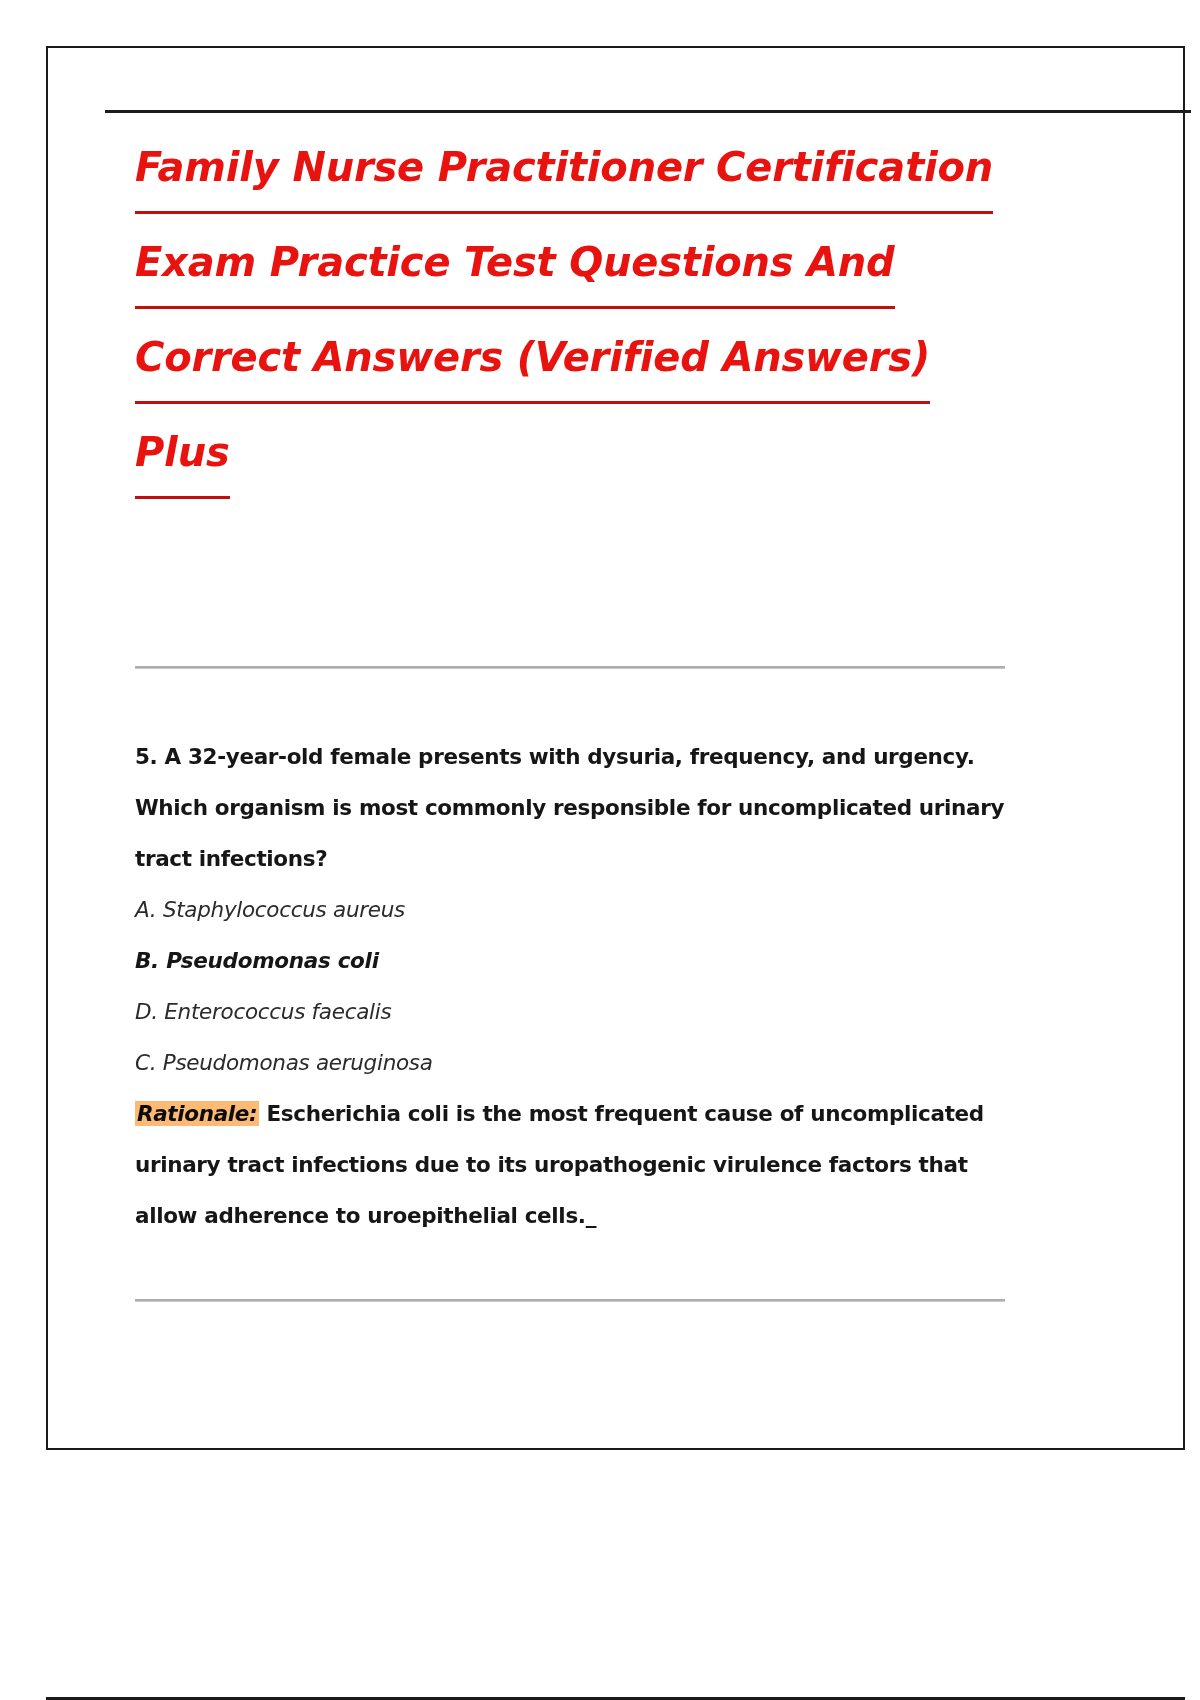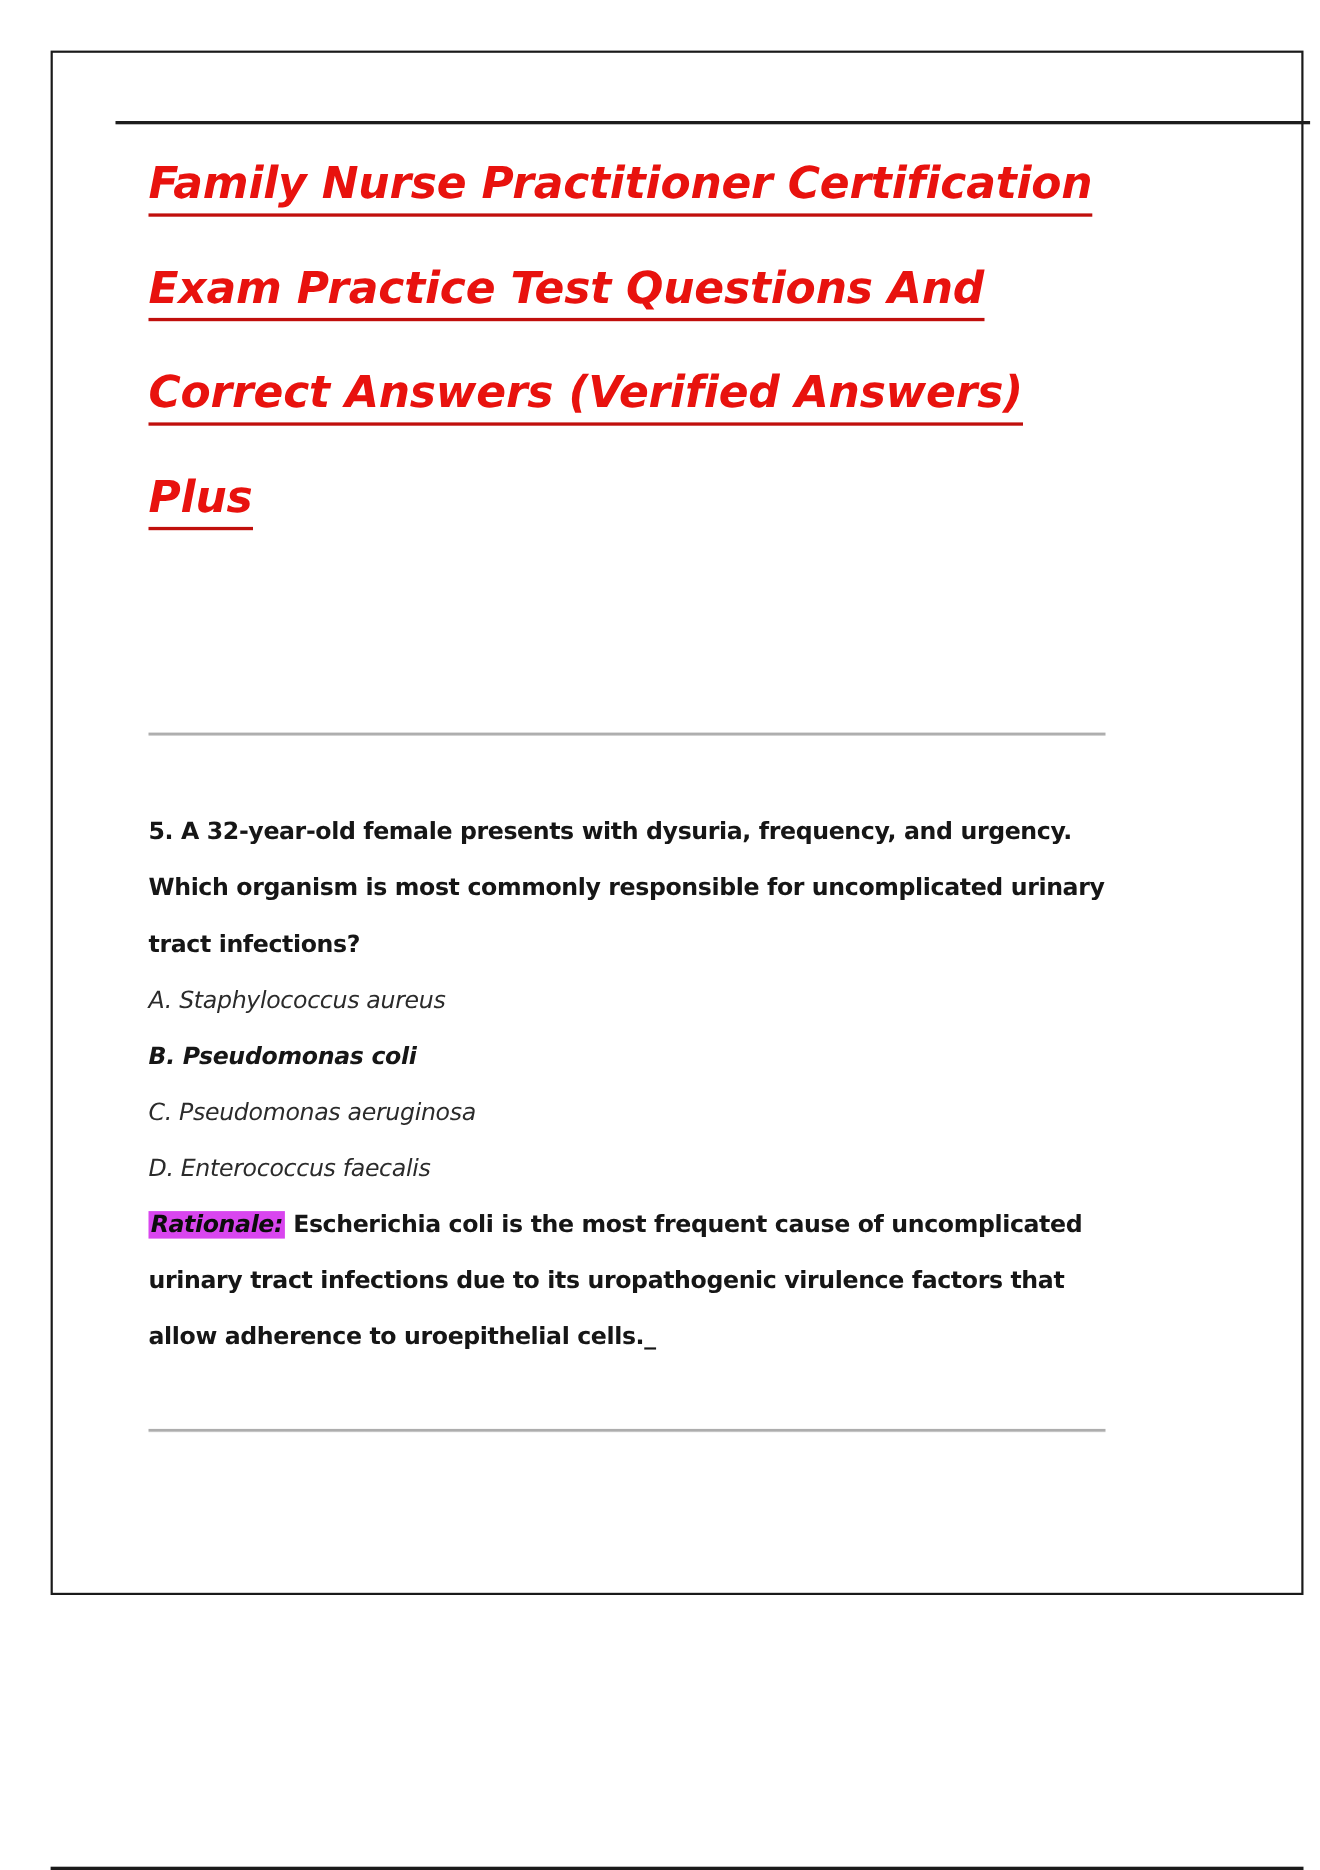--- a/index.html
+++ b/index.html
@@ -53,21 +53,21 @@
     font-style: italic;
     color: #e8120e;
     letter-spacing: -0.2px;
     width: 880px;
   }
   .doc-title .tline {
     display: inline;
     border-bottom: 3px solid #c00f0c;
     box-decoration-break: clone;
     -webkit-box-decoration-break: clone;
-    padding-bottom: 4px;
+    padding-bottom: 21px;
     text-align: center;
   }
 
   
   .sep-rule {
     width: 870px;
     height: 3px;
     background: linear-gradient(to bottom, #adadad 0%, #adadad 55%, #d9d9d9 100%);
     border: 0;
     margin: 0;
@@ -108,21 +108,21 @@
     font-family: "DejaVu Sans", sans-serif;
     font-size: 21.5px;
     font-weight: 700;
     color: #161616;
     line-height: 51px;
     letter-spacing: -0.35px;
     width: 872px;
     margin: 0;
   }
   .rationale-label {
-    background: #d946ef;
+    background: #fdba74;
     font-style: italic;
     font-weight: 700;
     color: #0c0c0c;
     padding: 0 2px;
     text-align: center;
   }
 
   
   .next-page-edge {
     position: absolute;
@@ -150,22 +150,22 @@
   </h1>
 
   <hr class="sep-rule rule-top">
 
   <div class="qblock">
 
     <p class="q-stem">5. A 32-year-old female presents with dysuria, frequency, and urgency. Which organism is most commonly responsible for uncomplicated urinary tract infections?</p>
 
     <p class="opt">A. Staphylococcus aureus</p>
     <p class="opt correct">B. Pseudomonas coli</p>
+    <p class="opt">D. Enterococcus faecalis</p>
     <p class="opt">C. Pseudomonas aeruginosa</p>
-    <p class="opt">D. Enterococcus faecalis</p>
 
     <p class="rationale"><span class="rationale-label">Rationale:</span><span> Escherichia coli is the most frequent cause of uncomplicated urinary tract infections due to its uropathogenic virulence factors that allow adherence to uroepithelial cells._</span></p>
 
   </div>
 
   <hr class="sep-rule rule-bottom">
 
 </div>
 
 <div class="next-page-edge"></div>

